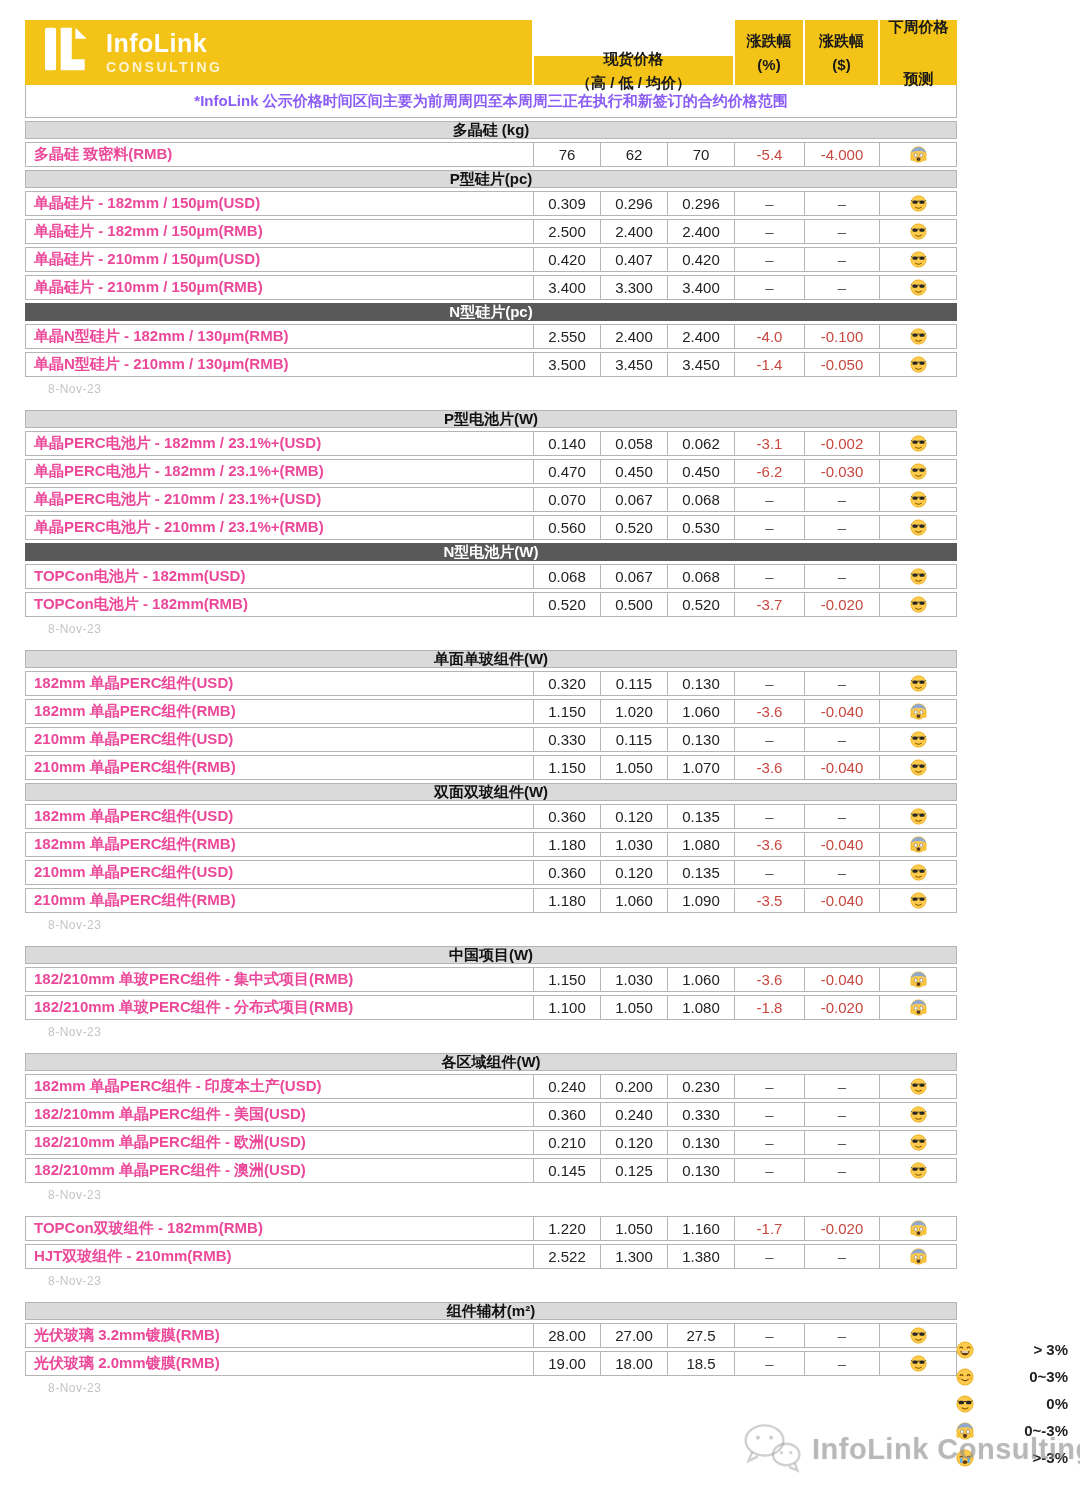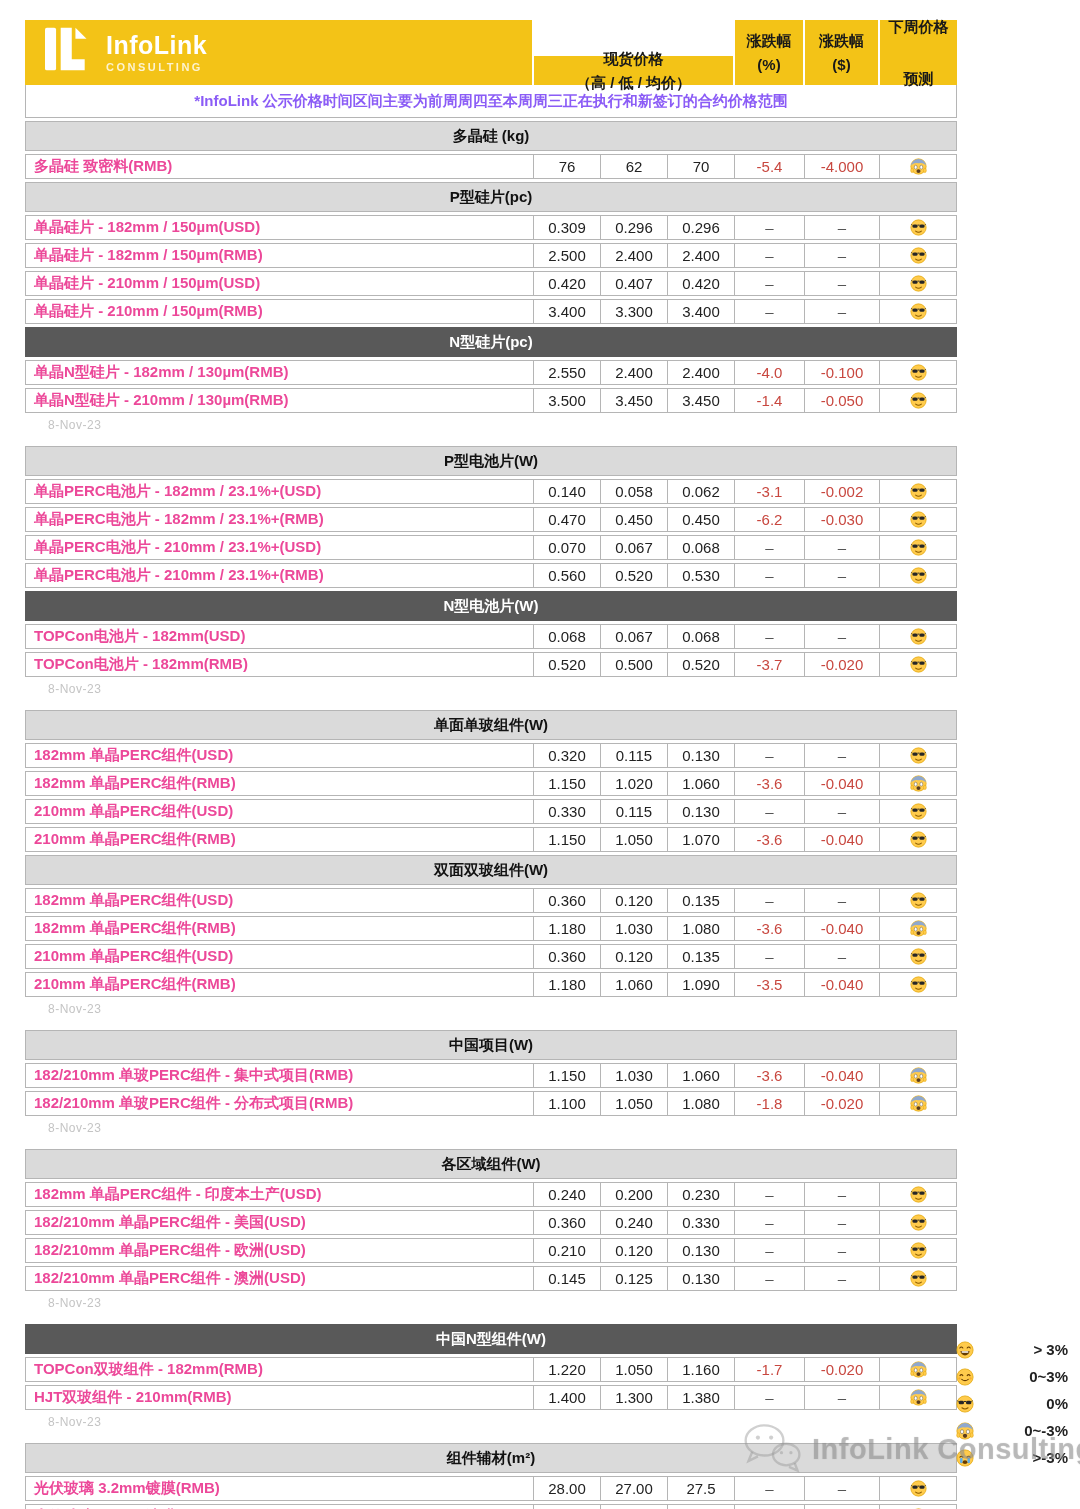--- a/index.html
+++ b/index.html
@@ -15,30 +15,30 @@
   .ycell {
     background:var(--brand-yellow); border-right:2px solid #fff;
     display:flex; flex-direction:column; justify-content:center; align-items:center;
     font-weight:700; font-size:15px; line-height:1.55; color:#191919; text-align:center;
   }
   .ycell:last-child { border-right:none; }
   .y-logo { width:509px; flex-direction:row; justify-content:flex-start; padding-left:20px; gap:13px; }
   .y-spot { width:201px;margin-top:36px; } .y-pct { width:70px; } .y-usd { width:75px; } .y-fc { width:77px;gap:28px; }
   .logo-text-wrap { display:flex; flex-direction:column; align-items:flex-start; line-height:1.1; }
   .logo-brand { color:#fff; font-size:25px; font-weight:700; letter-spacing:0.5px; }
-  .logo-sub { color:rgba(255,255,255,0.8); font-size:11px; letter-spacing:2.5px; font-weight:700; margin-top:2px; }
+  .logo-sub { color:rgba(255,255,255,0.8); font-size:14px; letter-spacing:2.5px; font-weight:700; margin-top:2px; }
 
   .note-row {
     height:33px; border:1px solid var(--border-gray); border-top:none;
     display:flex; align-items:center; justify-content:center;
     font-weight:700; font-size:15px; color:#8b5cf6;text-align:center;
   }
 
   .sec-header {
-    height:30px; margin-top:3px; border:1px solid var(--border-gray);
+    height:18px; margin-top:3px; border:1px solid var(--border-gray);
     background:var(--section-light);
     display:flex; align-items:center; justify-content:center;
     font-weight:700; font-size:15px; color:#111;
   }
   .sec-header.dark { background:var(--section-dark); border-color:var(--section-dark); color:#fff; }
 
   .row { height:25px; margin-top:3px; border:1px solid var(--border-gray); display:flex; background:#fff; font-size:15px; }
   .row > div { display:flex; align-items:center; justify-content:center; border-right:1px solid var(--border-gray); }
   .row > div:last-child { border-right:none; }
   .c-label { width:508px; justify-content:flex-start !important; padding-left:8px; font-weight:600; color:#ec4899; }
@@ -596,21 +596,20 @@
               <rect x="2.9" y="6.4" width="6" height="4" rx="1.8" fill="#262626"></rect>
        <rect x="11.1" y="6.4" width="6" height="4" rx="1.8" fill="#262626"></rect>
        <path d="M8.7 7.2 h2.6 M2.9 7.2 l-1.3 -0.8 M17.1 7.2 l1.3 -0.8" stroke="#262626" stroke-width="1.1" fill="none"></path>
        <path d="M6.6 14.2 q3.4 2.6 6.8 0" stroke="#8a5b00" stroke-width="1.2" fill="none" stroke-linecap="round"></path>
             </svg>
           </div>
         </div>
       </div>
       <div class="date">8-Nov-23</div>
       <div>
-        <div class="sec-header dark">中国N型组件(W)</div>
         <div class="row">
           <div class="c-label">TOPCon双玻组件 - 182mm(RMB)</div>
           <div class="c-val">1.220</div>
           <div class="c-val">1.050</div>
           <div class="c-val">1.160</div>
           <div class="c-pct neg">-1.7</div>
           <div class="c-usd neg">-0.020</div>
           <div class="c-fc">
             <svg width="17" height="17" viewBox="0 0 20 20" style="display:block">
               <circle cx="10" cy="10" r="9" fill="#FFCB4C" stroke="#E3A80E" stroke-width="0.9"></circle>
@@ -618,21 +617,21 @@
        <ellipse cx="6.7" cy="10.8" rx="1.7" ry="2.3" fill="#fff" stroke="#444" stroke-width="0.5"></ellipse>
        <ellipse cx="13.3" cy="10.8" rx="1.7" ry="2.3" fill="#fff" stroke="#444" stroke-width="0.5"></ellipse>
        <ellipse cx="10" cy="15.4" rx="2.4" ry="2.3" fill="#5b3d1e"></ellipse>
        <ellipse cx="2.5" cy="14.6" rx="1.7" ry="2.6" fill="#FFCB4C" stroke="#E3A80E" stroke-width="0.6"></ellipse>
        <ellipse cx="17.5" cy="14.6" rx="1.7" ry="2.6" fill="#FFCB4C" stroke="#E3A80E" stroke-width="0.6"></ellipse>
             </svg>
           </div>
         </div>
         <div class="row">
           <div class="c-label">HJT双玻组件 - 210mm(RMB)</div>
-          <div class="c-val">1.400</div>
+          <div class="c-val">2.522</div>
           <div class="c-val">1.300</div>
           <div class="c-val">1.380</div>
           <div class="c-pct">–</div>
           <div class="c-usd">–</div>
           <div class="c-fc">
             <svg width="17" height="17" viewBox="0 0 20 20" style="display:block">
               <circle cx="10" cy="10" r="9" fill="#FFCB4C" stroke="#E3A80E" stroke-width="0.9"></circle>
               <path d="M1.3 8.6 A8.8 8.8 0 0 1 18.7 8.6 Q14.5 4.6 10 6.2 Q5.5 4.6 1.3 8.6 Z" fill="#8FA8CE"></path>
        <ellipse cx="6.7" cy="10.8" rx="1.7" ry="2.3" fill="#fff" stroke="#444" stroke-width="0.5"></ellipse>
        <ellipse cx="13.3" cy="10.8" rx="1.7" ry="2.3" fill="#fff" stroke="#444" stroke-width="0.5"></ellipse>

